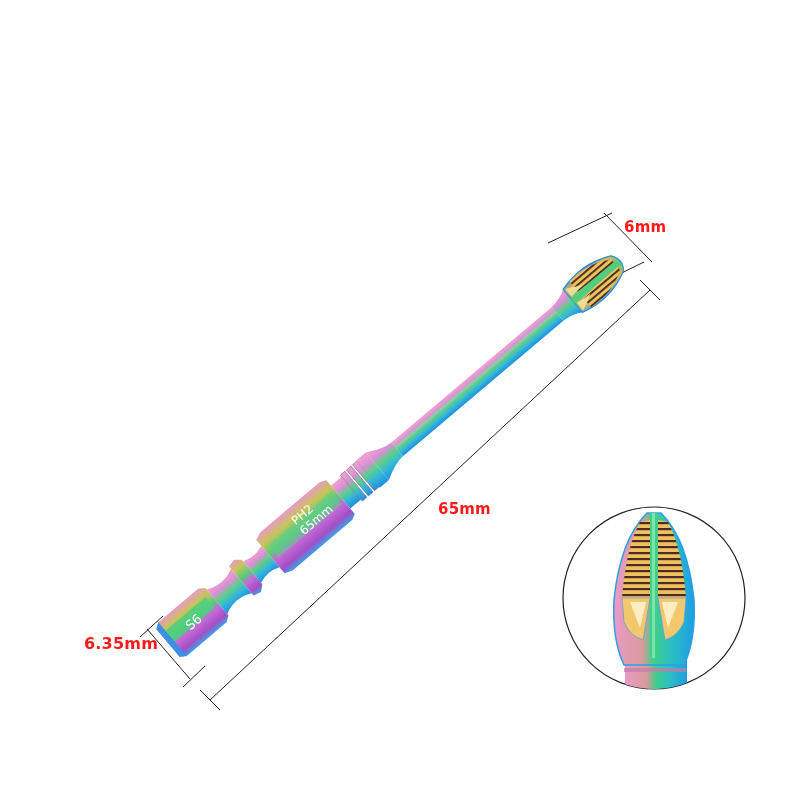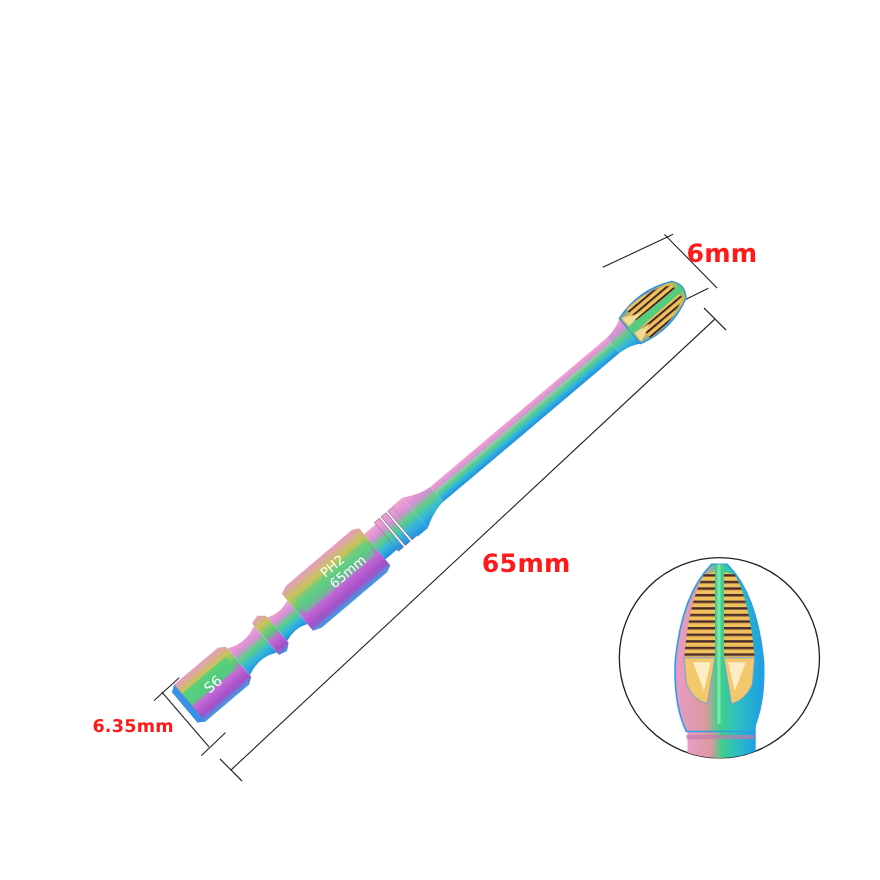--- a/index.html
+++ b/index.html
@@ -1,23 +1,23 @@
 <!DOCTYPE html>
 <html><head>
 <meta charset="utf-8">
 <style>
   html, body { margin: 0; padding: 0; background: #ffffff; }
   body { width: 800px; height: 800px; position: relative; overflow: hidden;
          font-family: "DejaVu Sans", "Liberation Sans", sans-serif; }
   .stage { position: absolute; left: 0; top: 0; width: 800px; height: 800px; }
-  .label { position: absolute; color: #ff1a1a; font-weight: bold; font-size: 23px;
+  .label { position: absolute; color: #ff1a1a; font-weight: bold; font-size: 15px;
            letter-spacing: 0.2px; white-space: nowrap; }
   #lbl-tip { left: 624px; top: 218px; }
   #lbl-len { left: 438px; top: 500px; }
-  #lbl-hex { left: 84px; top: 650px; font-size: 16px; }
+  #lbl-hex { left: 84px; top: 634px; font-size: 16px; }
   svg text { font-family: "DejaVu Sans", "Liberation Sans", sans-serif; }
 </style>
 </head>
 <body>
 
 <div class="stage">
 <svg width="800" height="800" viewBox="0 0 800 800" xmlns="http://www.w3.org/2000/svg">
   <defs>
     <linearGradient id="rb" x1="0" y1="0" x2="0" y2="1">
       <stop offset="0" stop-color="#f0a3cf"></stop>

